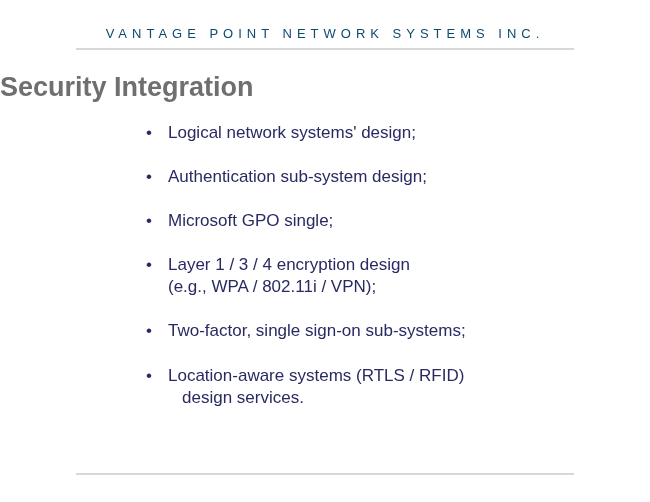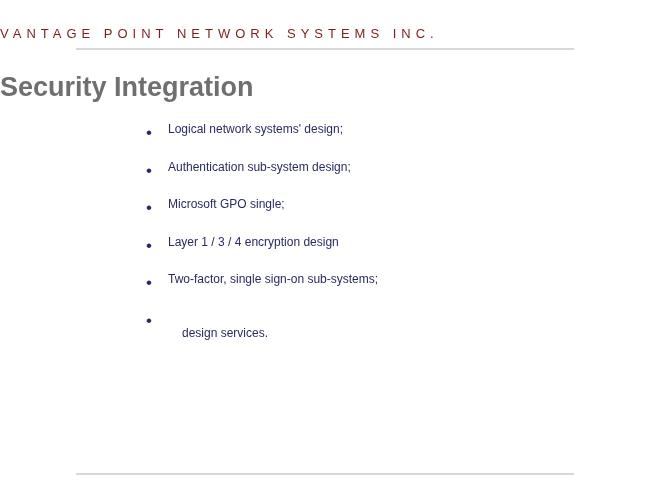--- a/index.html
+++ b/index.html
@@ -14,24 +14,24 @@
     position: relative;
     width: 650px;
     height: 502px;
     box-sizing: border-box;
   }
   .header-text {
     position: absolute;
     top: 26px;
     left: 0;
     right: 0;
-    text-align: left;
+    text-align: center;
     font-size: 13px;
     letter-spacing: 5px;
-    color: #7f1d1d;
+    color: #0c4a6e;
     font-weight: 400;
   }
   .divider-top {
     position: absolute;
     top: 48px;
     left: 76px;
     right: 76px;
     height: 2px;
     background: #d8d8d8;
   }
@@ -52,21 +52,21 @@
     font-size: 27px;
     font-weight: bold;
     color: #6f6f6f;
   }
   .list {
     position: absolute;
     top: 122px;
     left: 140px;
     right: 100px;
     color: #2a2a63;
-    font-size: 12px;
+    font-size: 17px;
     list-style: none;
     padding: 0;
     margin: 0;
   }
   .list li {
     position: relative;
     padding-left: 28px;
     line-height: 1.3;
     margin-bottom: 22px;
   }
@@ -96,24 +96,25 @@
       <span>Logical network systems' design;</span>
     </li>
     <li>
       <span>Authentication sub-system design;</span>
     </li>
     <li>
       <span>Microsoft GPO single;</span>
     </li>
     <li>
       <span>Layer 1 / 3 / 4 encryption design</span><br>
+      <span>(e.g., WPA / 802.11i / VPN);</span>
     </li>
     <li>
       <span>Two-factor, single sign-on sub-systems;</span>
     </li>
     <li>
-      <br>
+      <span>Location-aware systems (RTLS / RFID)</span><br>
       <span class="indent">design services.</span>
     </li>
   </ul>
 
   <div class="divider-bottom"></div>
 </div>
 
 </body></html>

